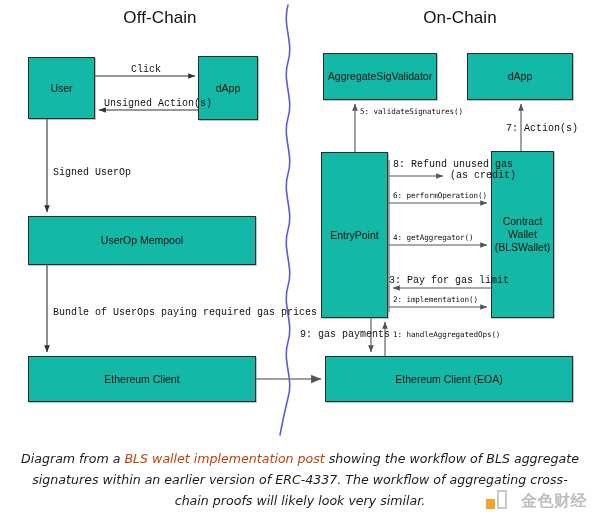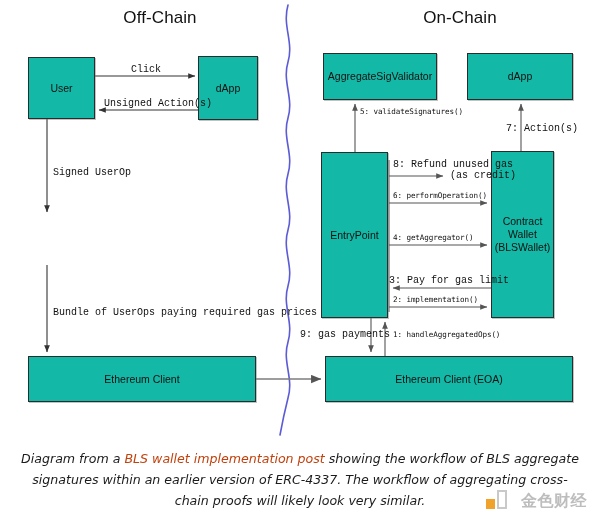--- a/index.html
+++ b/index.html
@@ -212,20 +212,21 @@
     <path d="M385,356 L385,322" fill="none" stroke="#555555" stroke-width="1.1" marker-end="url(#arrowGray)"></path>
   </svg>
 
   <div class="section-heading" id="heading-offchain">Off-Chain</div>
   <div class="section-heading" id="heading-onchain">On-Chain</div>
 
   <div class="node-box" id="node-user">User</div>
 
   <div class="node-box" id="node-dapp-offchain">dApp</div>
 
+  <div class="node-box" id="node-mempool">UserOp Mempool</div>
 
   <div class="node-box" id="node-eth-client">Ethereum Client</div>
 
   <div class="node-box" id="node-aggregate-sig">AggregateSigValidator</div>
 
   <div class="node-box" id="node-dapp-onchain">dApp</div>
 
   <div class="node-box" id="node-entrypoint">EntryPoint</div>
 
   <div class="node-box" id="node-contract-wallet">

